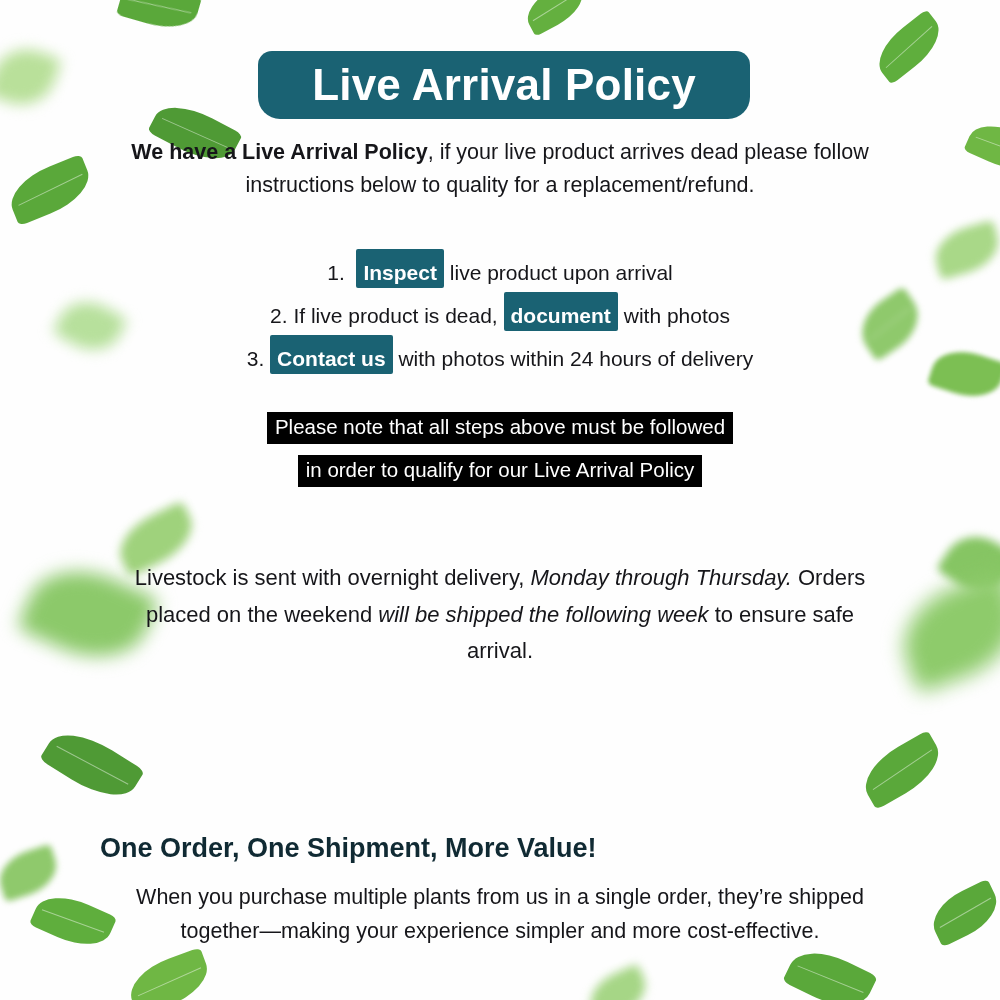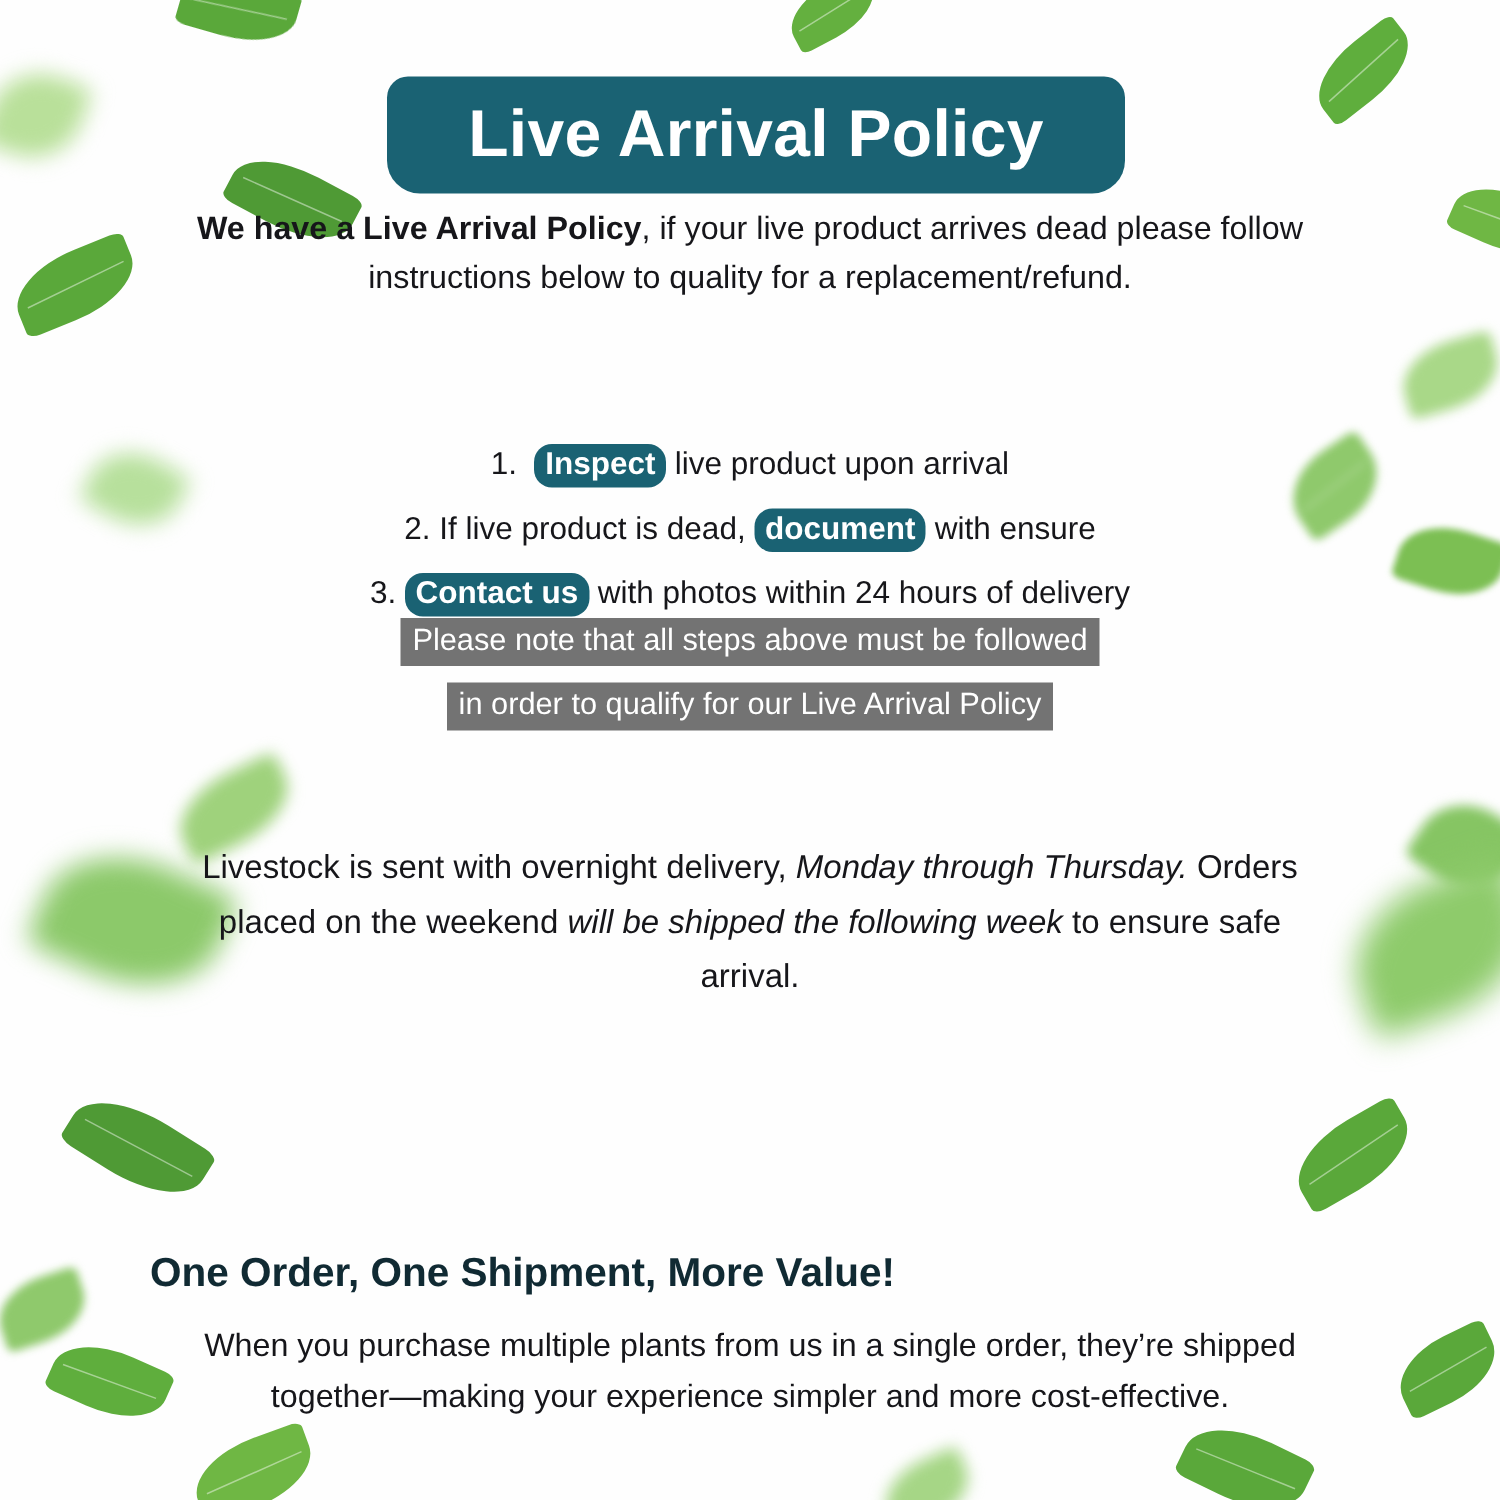--- a/index.html
+++ b/index.html
@@ -41,21 +41,21 @@
     align-items: center;
     justify-content: center;
     text-align: center;
     font-weight: bold;
     letter-spacing: 0.2px;
   }
   #banner-policy {
     left: 258px;
     top: 51px;
     width: 492px;
-    height: 78px;
+    height: 68px;
     border-radius: 14px 14px 22px 22px;
     font-size: 44px;
   }
   #banner-product {
     left: 180px;
     top: 730px;
     width: 648px;
     height: 72px;
     border-radius: 16px 16px 26px 26px;
     font-size: 50px;
@@ -88,29 +88,28 @@
     color: #16161a;
     white-space: nowrap;
   }
   #step-1 { top: 249px; }
   #step-2 { top: 292px; }
   #step-3 { top: 335px; }
 
   .chip {
     background: #1a6273;
     color: #ffffff;
-    padding: 2px 7px 3px 7px;
-    border-radius: 12px;
+    padding: 12px 7px 3px 7px;
+    border-radius: 2px;
     font-weight: 600;
     display: inline-block;
     line-height: 1.15;
-    margin-top: 47px;
   }
   .chip-plain {
-    background: #737373;
+    background: #000000;
     color: #ffffff;
     padding: 3px 8px 4px 8px;
     display: inline-block;
     line-height: 1.2;
     font-size: 20.5px;
   }
 
   .note-line {
     position: absolute;
     width: 1000px;
@@ -212,21 +211,21 @@
   <div class="step" id="step-1">
     <span>1.</span>
     &nbsp;<span class="chip">Inspect</span>
     <span>live product upon arrival</span>
   </div>
 
   <div class="step" id="step-2">
     <span>2.</span>
     <span>If live product is dead,</span>
     <span class="chip">document</span>
-    <span>with ensure</span>
+    <span>with photos</span>
   </div>
 
   <div class="step" id="step-3">
     <span>3.</span>
     <span class="chip">Contact us</span>
     <span>with photos within 24 hours of delivery</span>
   </div>
 
   <div class="note-line" id="note-1">
     <span class="chip-plain">Please note that all steps above must be followed</span>

